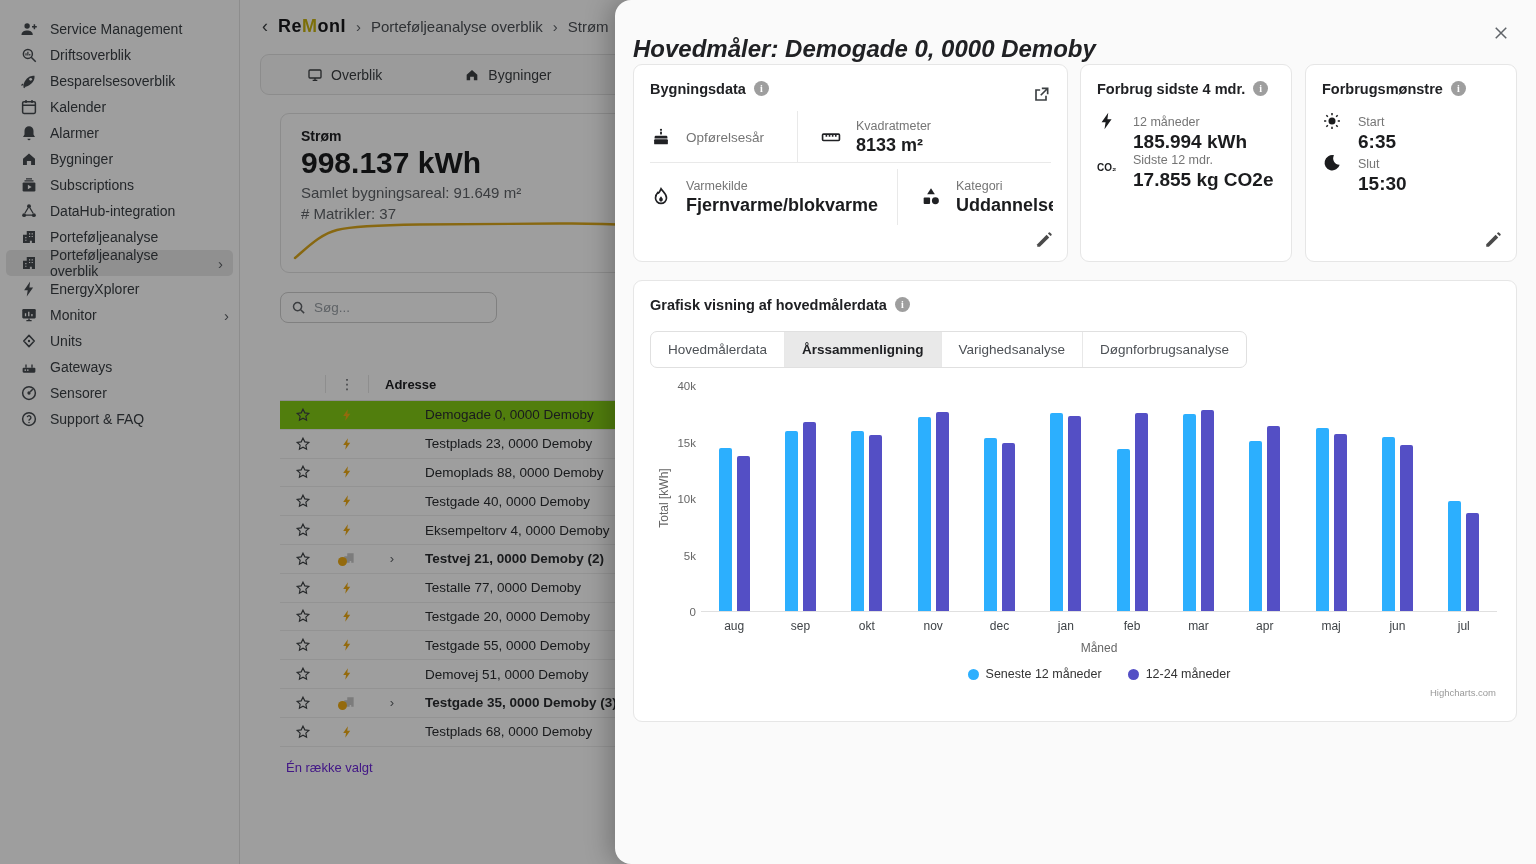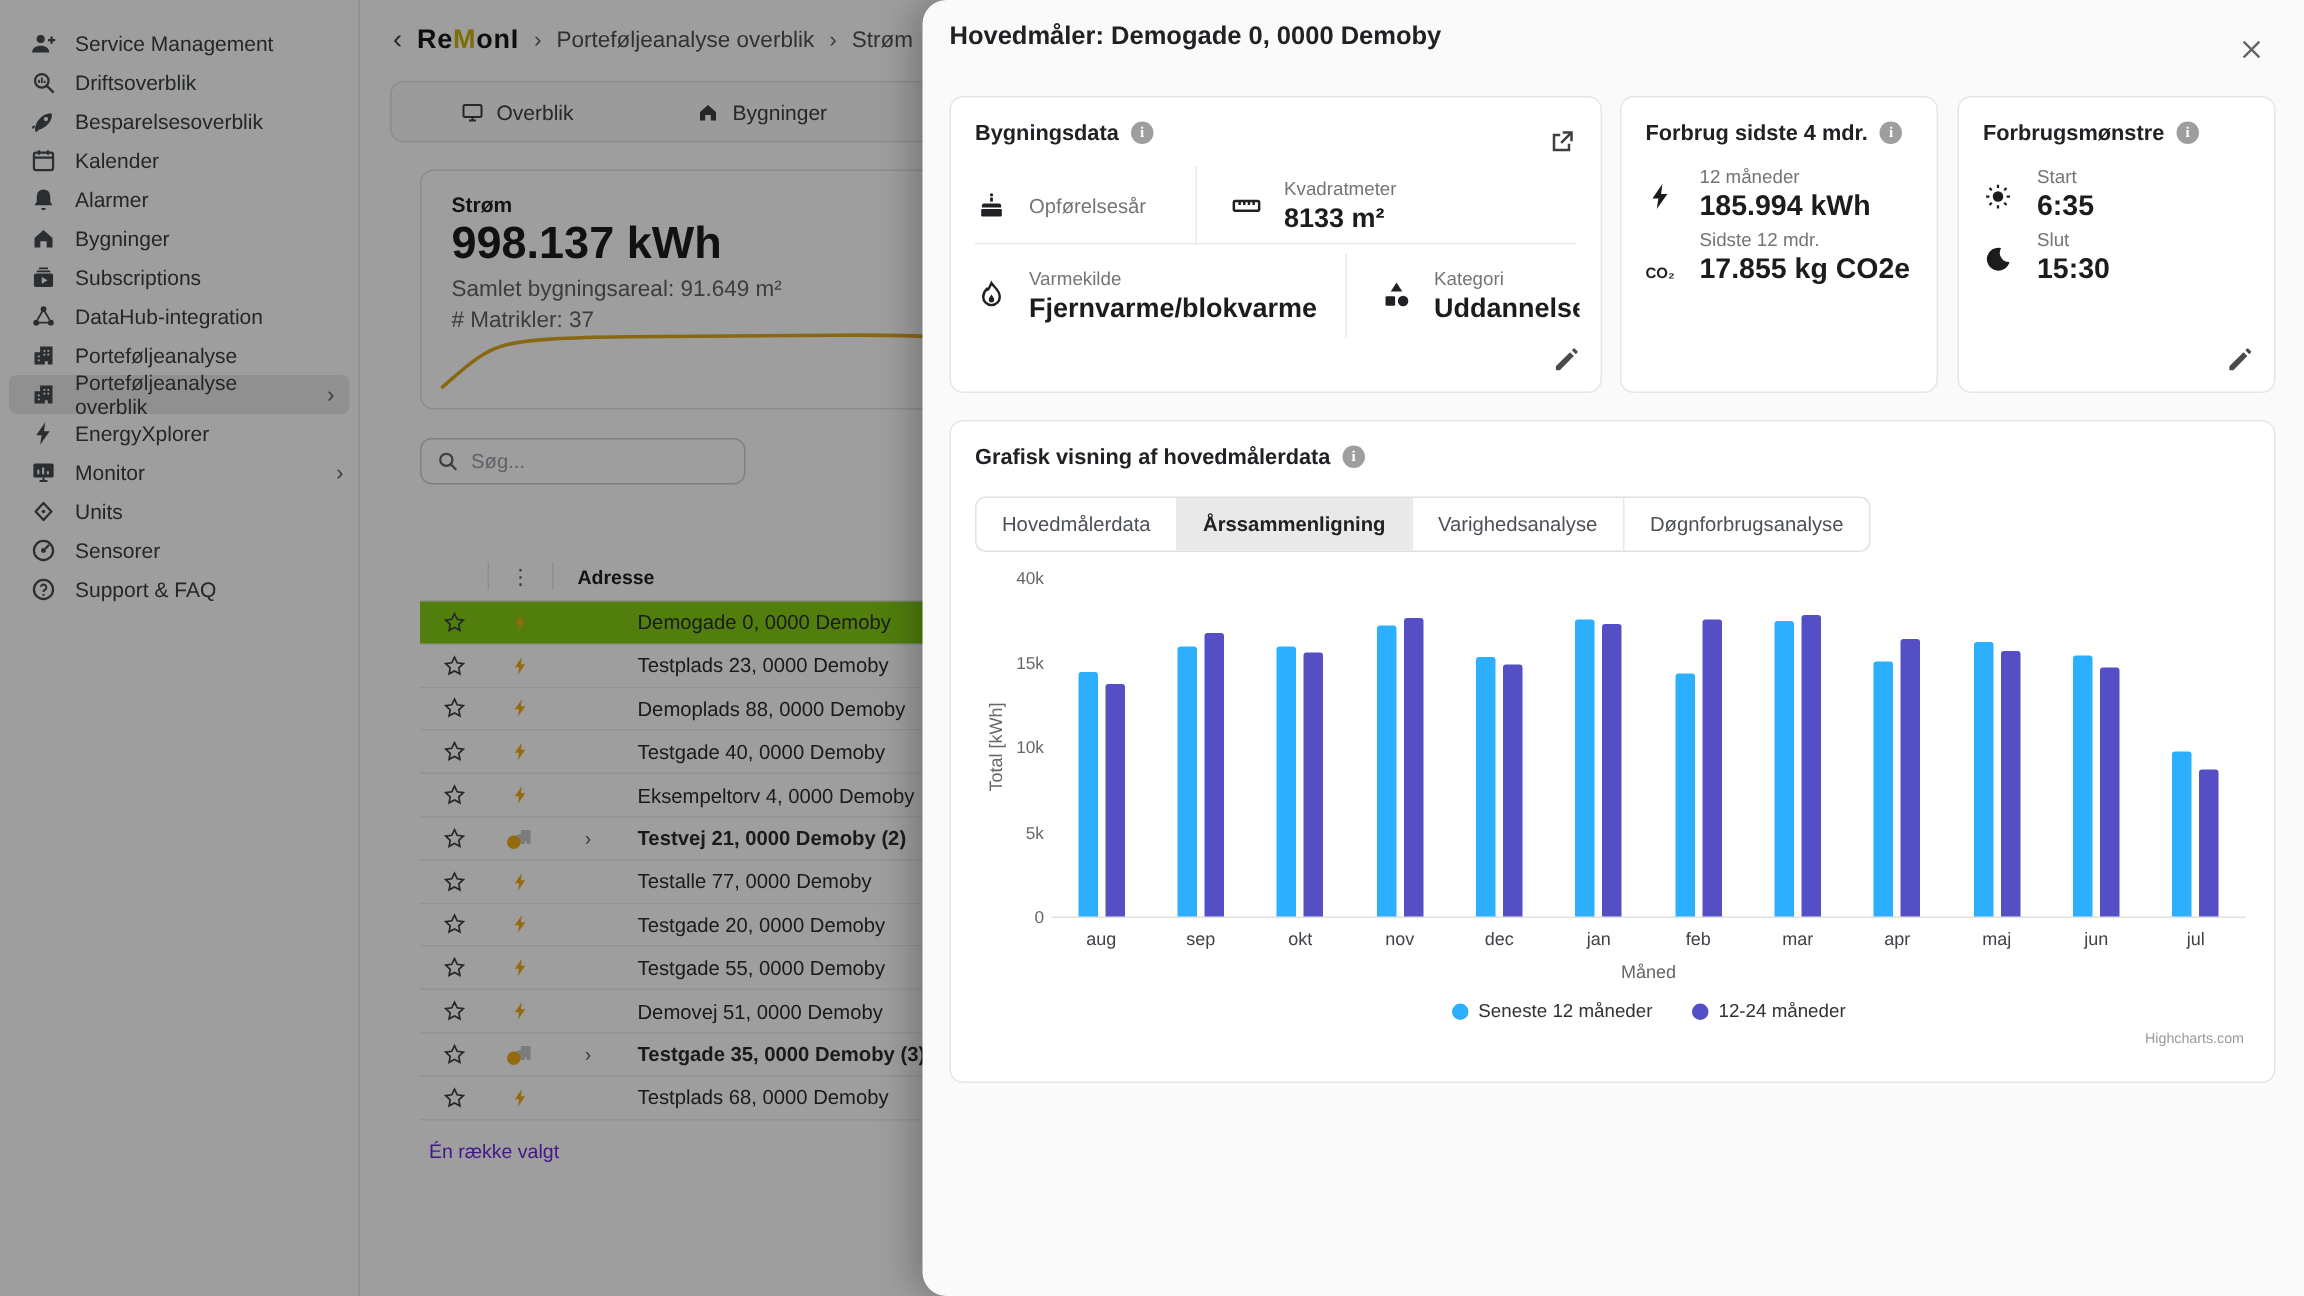--- a/index.html
+++ b/index.html
@@ -75,21 +75,21 @@
   .table-footer { position:absolute; left:46px; top:760px; font-size:13px; color:#6d28d9; }
 
   
   .backdrop { position:absolute; left:0; top:0; width:1536px; height:864px;
     background:rgba(0,0,0,0.38); z-index:40; }
 
   
   .modal { position:absolute; left:615px; top:0; width:921px; height:864px;
     background:#fafafa; z-index:60; border-radius:16px 0 0 16px;
     box-shadow:-6px 0 24px rgba(0,0,0,.25); }
-  .modal-title { position:absolute; left:18px; top:14px; font-size:17px; color:#202124; }
+  .modal-title { position:absolute; left:18px; top:35px; font-size:24px; color:#202124;font-style:italic; }
   .close-btn { position:absolute; right:24px; top:24px; width:20px; height:20px;
     color:#5f6368; cursor:pointer; }
   .close-btn svg { width:18px; height:18px; }
 
   .card { position:absolute; background:#fff; border:1px solid #e6e6e6; border-radius:9px; }
   .card-title { position:absolute; left:16px; top:16px; font-size:14.5px; font-weight:700;
     color:#202124; display:flex; align-items:flex-start; gap:8px; white-space:nowrap; }
   .info-i { width:15px; height:15px; border-radius:50%; background:#9e9e9e; color:#fff;
     font-size:10px; font-weight:700; display:inline-flex; align-items:center;
     justify-content:center; font-family:"Liberation Serif",serif; cursor:pointer; }
@@ -110,21 +110,21 @@
   .c-kvm { padding-left:22px; }
   .c-varme { width:248px; }
   .c-kat { padding-left:22px; flex:1; overflow:hidden; }
   .flabel { font-size:12.5px; color:#757575; }
   .flabel.only { font-size:13.5px; }
   .fvalue { font-size:18px; font-weight:700; color:#1b1c1e; margin-top:2px; white-space:nowrap; }
 
   .card-cons { left:465px; top:64px; width:212px; height:198px; }
   .card-pat  { left:690px; top:64px; width:212px; height:198px; }
   .vfield { position:absolute; left:16px; display:flex; gap:14px; align-items:flex-end; }
-  .vfield .ficon { width:22px; color:#1b1c1e; margin-bottom:3px; }
+  .vfield .ficon { width:22px; color:#1b1c1e; margin-bottom:18px; }
   .vfield .ficon svg { width:20px; height:20px; }
   .vfield .fvalue { font-size:19px; }
   .co2-glyph { font-size:10px; font-weight:700; color:#1b1c1e; letter-spacing:0; }
 
   
   .card-chart { left:18px; top:280px; width:884px; height:442px; }
   .chart-tabs { position:absolute; left:16px; top:50px; display:flex;
     border:1px solid #e0e0e0; border-radius:7px; overflow:hidden; background:#fff; }
   .ctab { padding:10px 17px; font-size:13.5px; color:#4d5156; border-left:1px solid #e8e8e8; cursor:pointer; }
   .ctab:first-child { border-left:none; }
@@ -276,20 +276,31 @@
       <span class="sicon">
           <svg viewBox="0 0 24 24" fill="none" stroke="currentColor" stroke-width="2">
             <path d="M12 4.5 19 12l-7 7.5L5 12z" stroke-linejoin="round"></path>
             <circle cx="12" cy="12" r="1.6" fill="currentColor" stroke="none"></circle>
           </svg>
         </span>
       <span>Units</span>
     </div>
     <div class="side-item">
       <span class="sicon">
+          <svg viewBox="0 0 24 24" fill="currentColor">
+            <rect x="3.5" y="13" width="17" height="6.5" rx="1.4"></rect>
+            <path d="M8 13V8.5M16 13V8.5" stroke="currentColor" stroke-width="1.8" fill="none"></path>
+            <circle cx="7" cy="16.2" r="1.1" fill="#fff"></circle>
+            <circle cx="10.4" cy="16.2" r="1.1" fill="#fff"></circle>
+          </svg>
+        </span>
+      <span>Gateways</span>
+    </div>
+    <div class="side-item">
+      <span class="sicon">
           <svg viewBox="0 0 24 24" fill="none" stroke="currentColor" stroke-width="2">
             <circle cx="12" cy="12" r="8.5"></circle>
             <circle cx="12" cy="12" r="2.2" fill="currentColor" stroke="none"></circle>
             <path d="M13.6 10.4 17 7"></path>
           </svg>
         </span>
       <span>Sensorer</span>
     </div>
     <div class="side-item">
       <span class="sicon">

